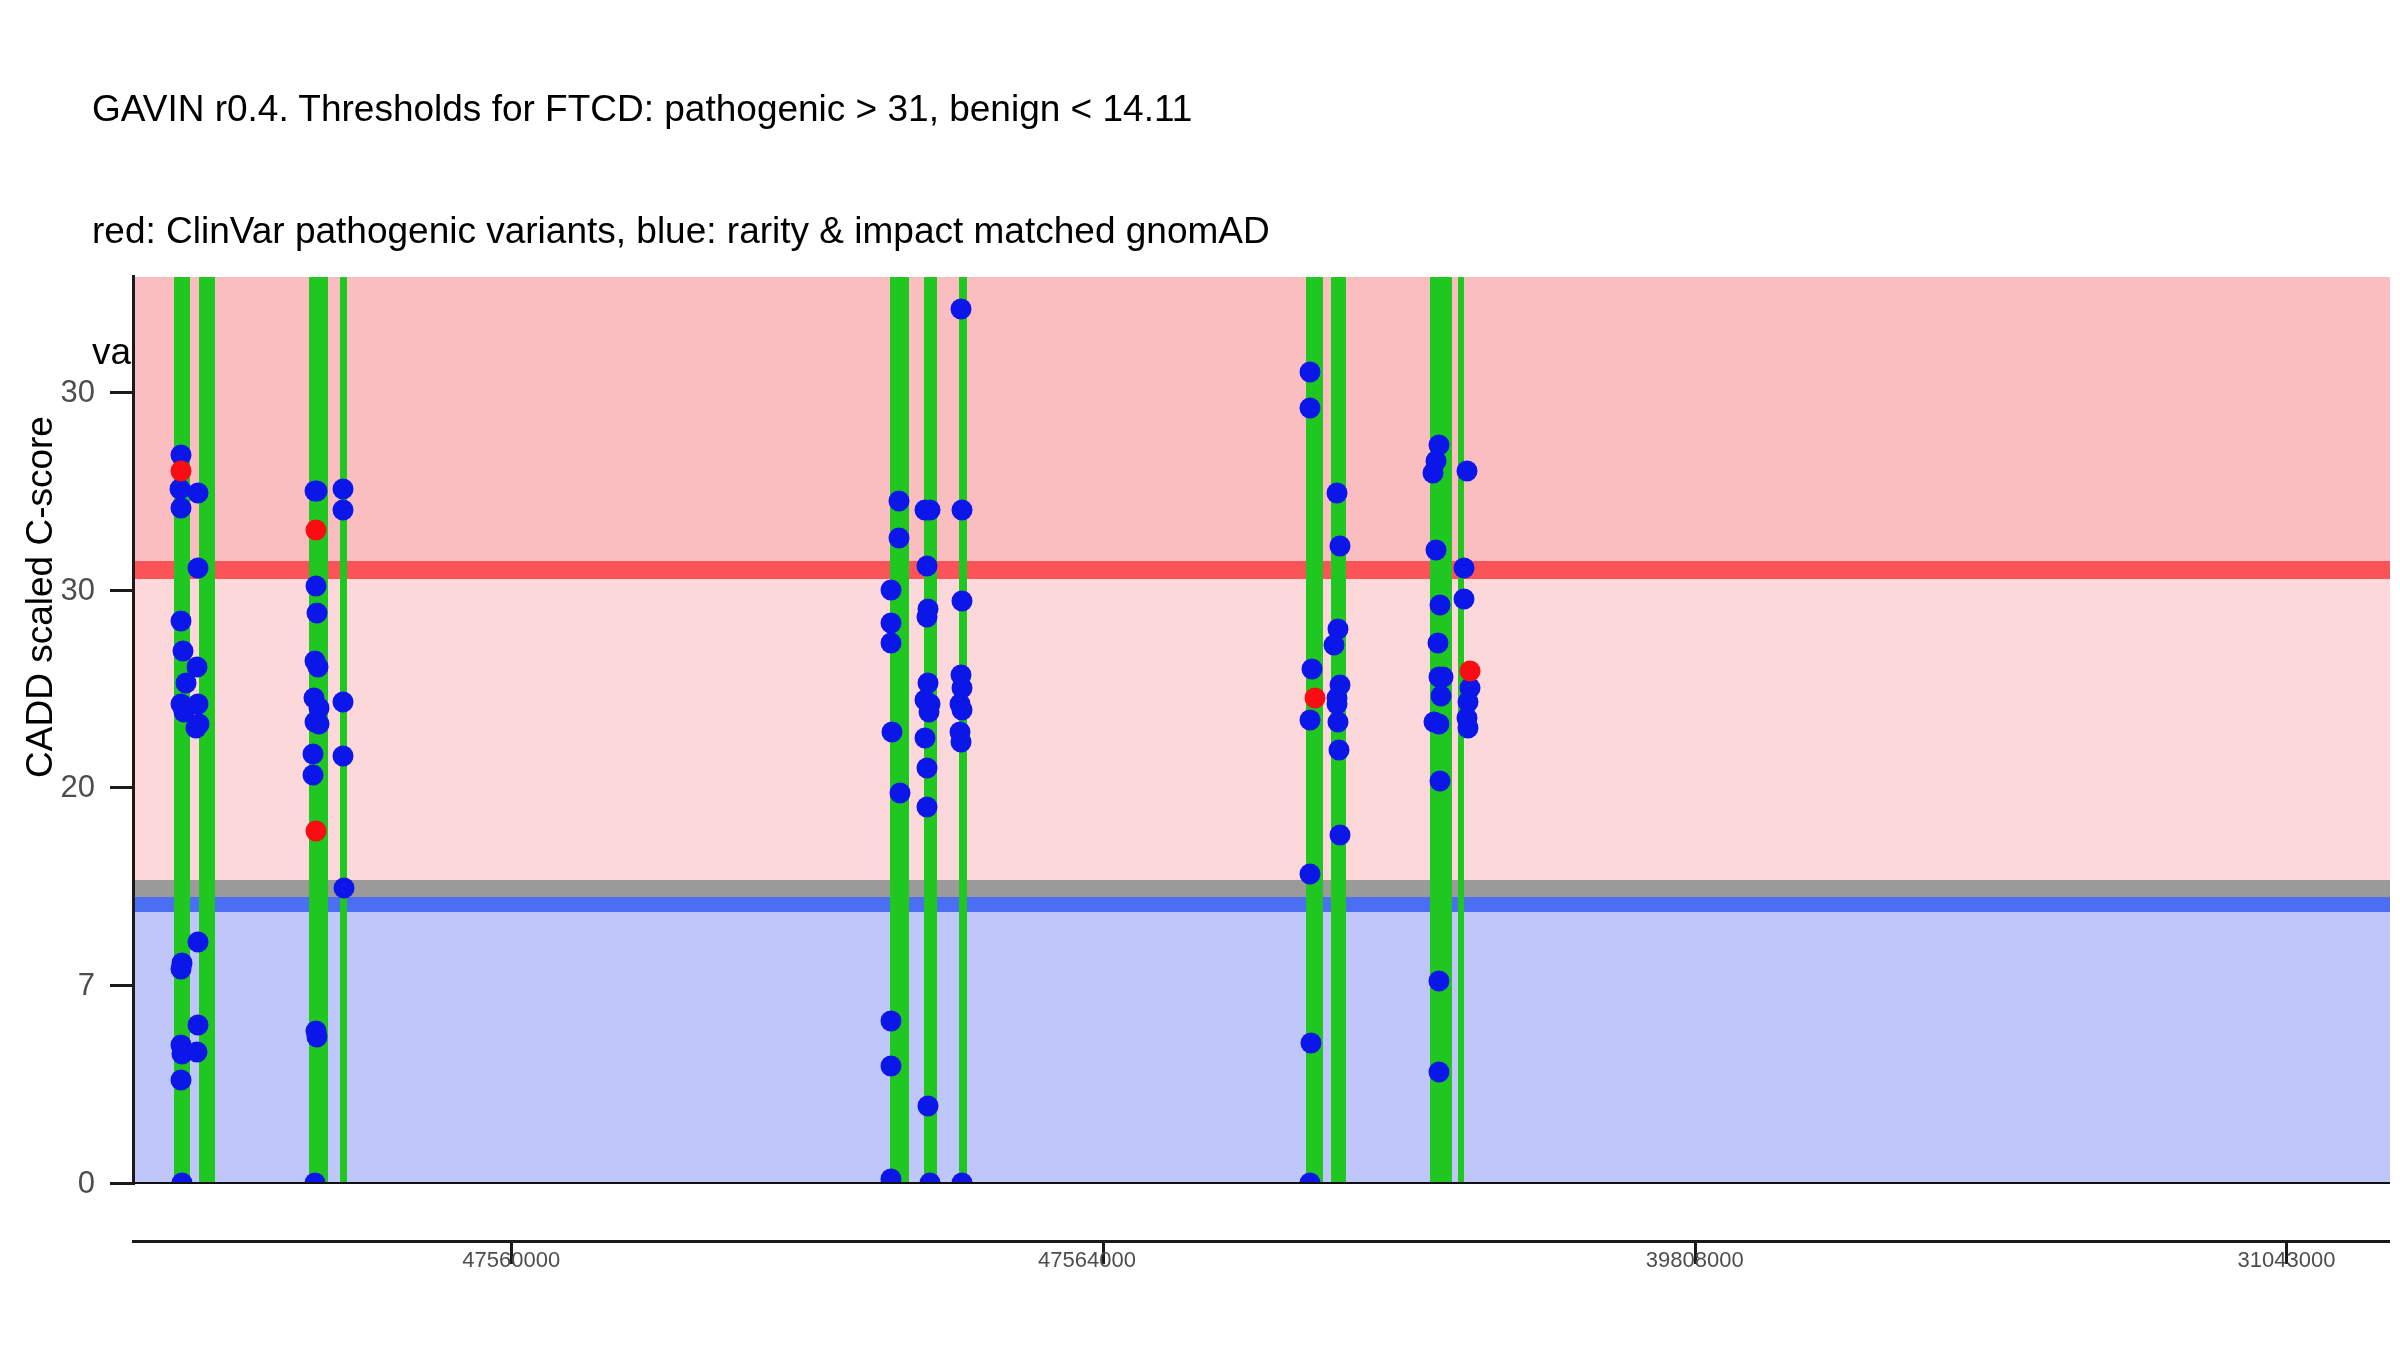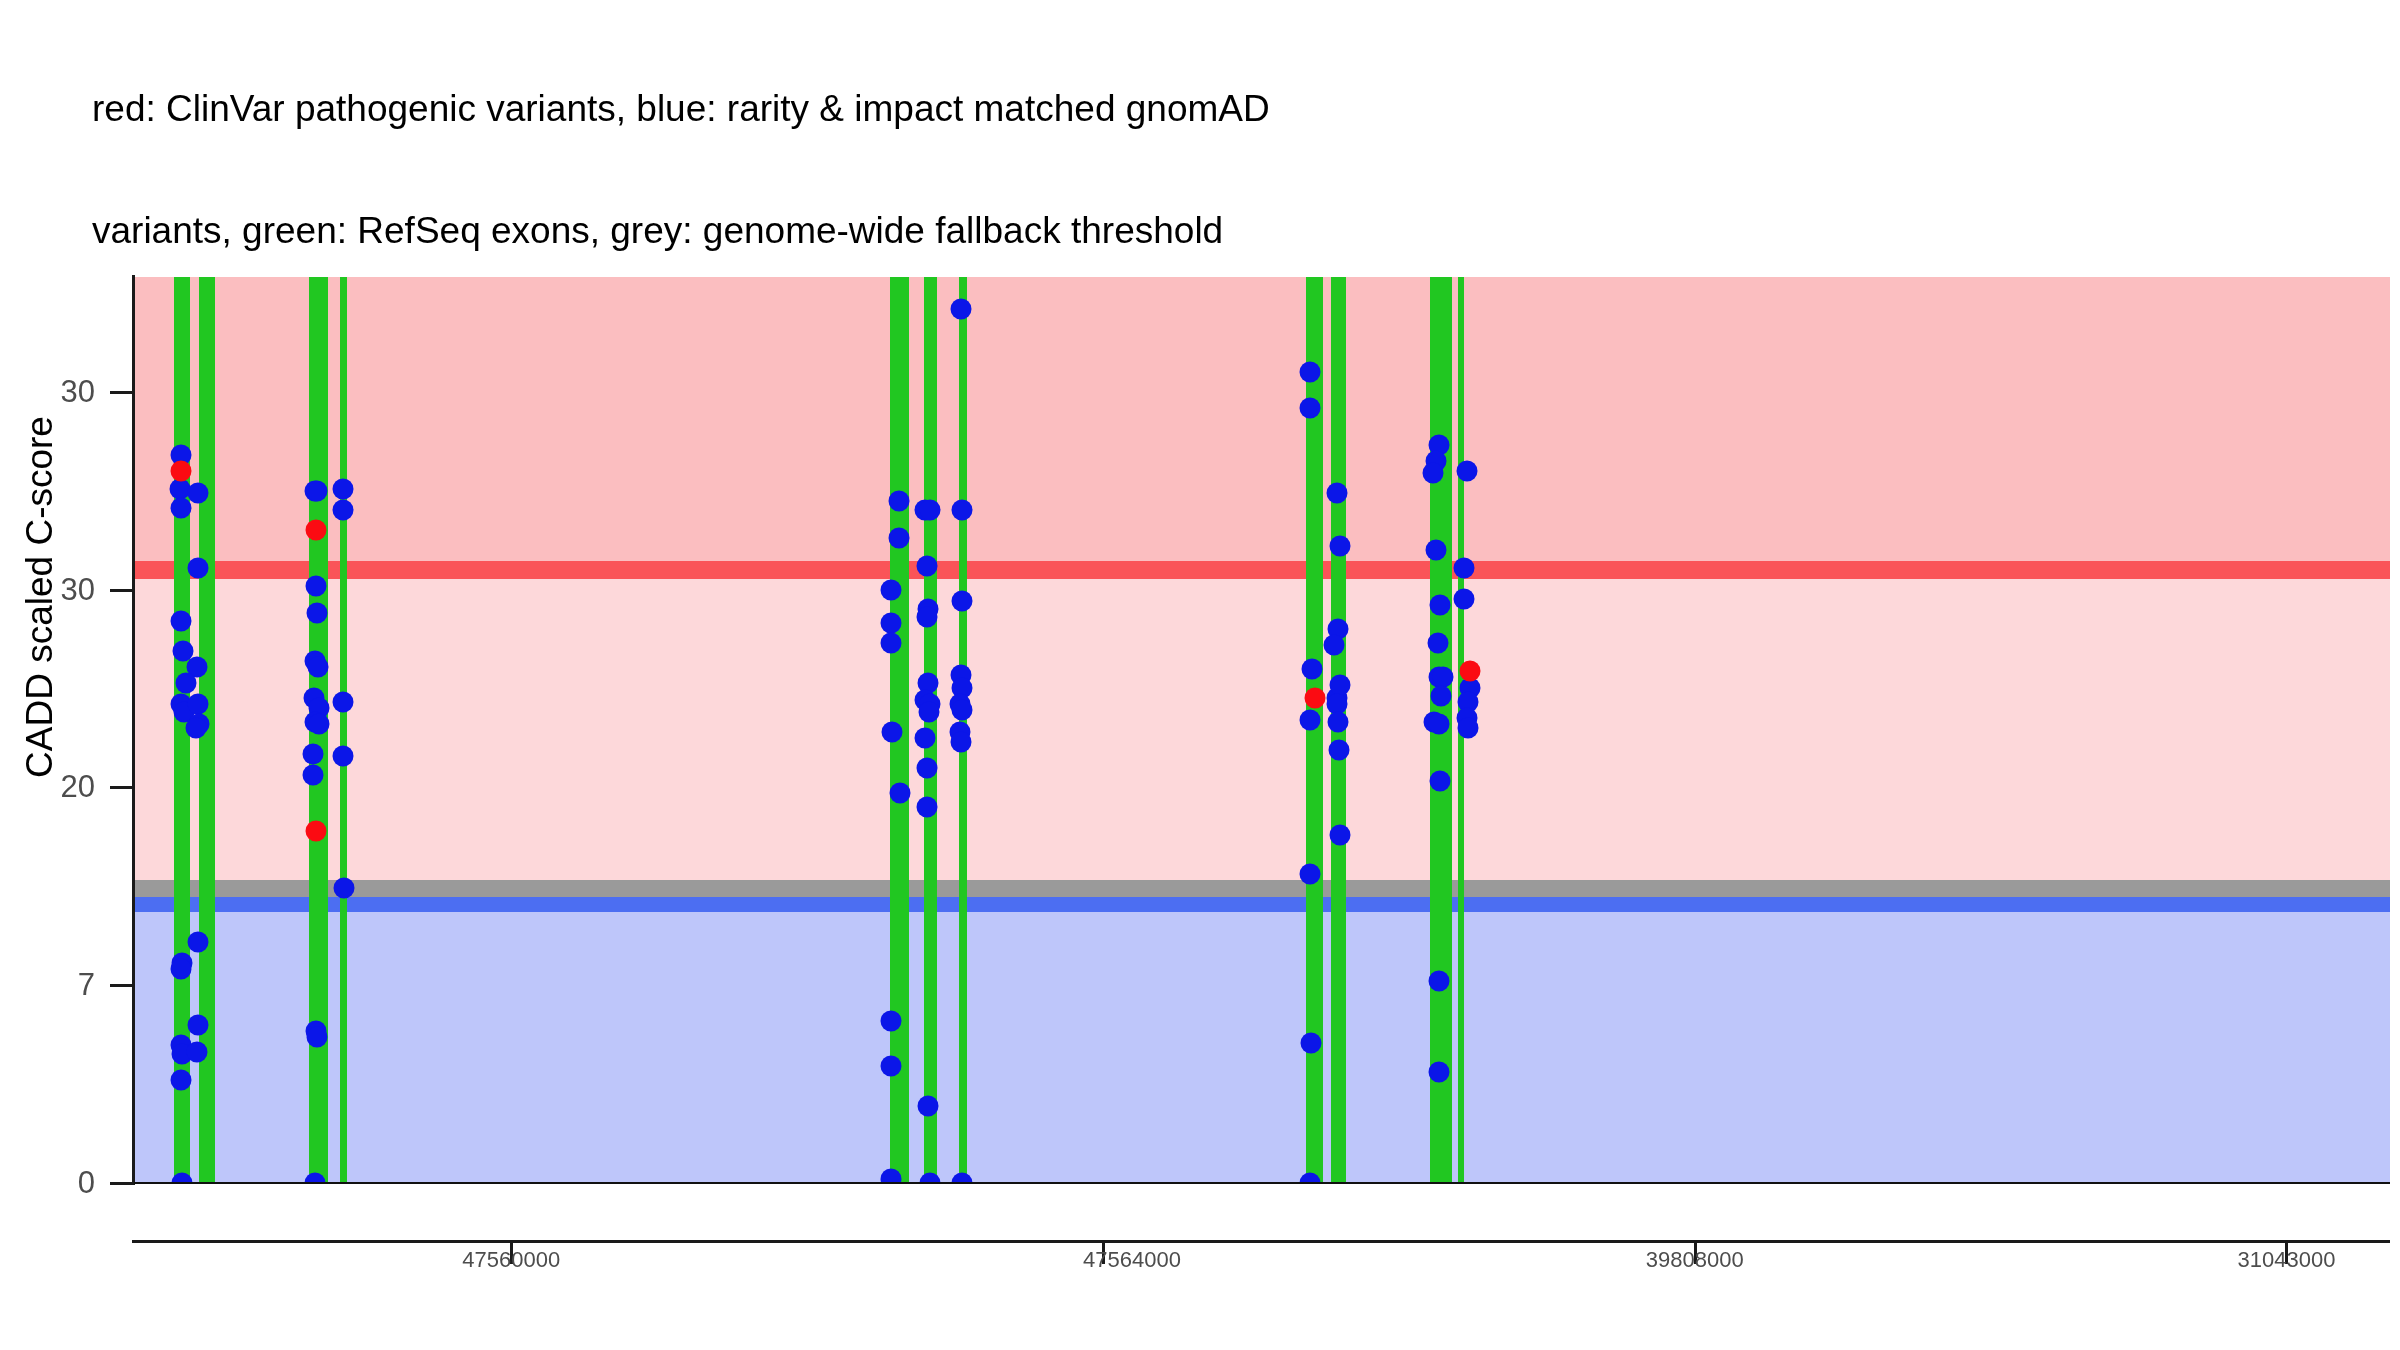--- a/index.html
+++ b/index.html
@@ -44,20 +44,21 @@
     transform:rotate(-90deg);transform-origin:center center;white-space:nowrap;}
   #xlab-title{position:absolute;left:0;top:1297px;width:2400px;text-align:center;
     font-size:37px;color:#000;white-space:nowrap;}
 </style>
 </head>
 <body>
 
 <div id="root">
 
   <div id="title">
+    <div>GAVIN r0.4. Thresholds for FTCD: pathogenic &gt; 31, benign &lt; 14.11</div>
     <div>red: ClinVar pathogenic variants, blue: rarity &amp; impact matched gnomAD</div>
     <div>variants, green: RefSeq exons, grey: genome-wide fallback threshold</div>
   </div>
 
   <div id="ylab-title">CADD scaled C-score</div>
 
   <div id="panel">
     <div id="regions">
         <div class="band" style="top: 0px; height: 292.769px; background: rgb(251, 190, 192);"></div>
         <div class="band" style="top: 283.867px; height: 17.8035px; background: rgb(250, 84, 88);"></div>
@@ -216,20 +217,20 @@
       <div class="ylab" style="top: 787.367px;">20</div>
       <div class="ytick" style="top: 588.55px;"></div>
       <div class="ylab" style="top: 589.55px;">30</div>
       <div class="ytick" style="top: 390.734px;"></div>
       <div class="ylab" style="top: 391.734px;">30</div>
     </div>
   <div id="xticks">
       <div class="xtick" style="left: 510.233px;"></div>
       <div class="xlab" style="left: 511.233px;">47560000</div>
       <div class="xtick" style="left: 1101.97px;"></div>
-      <div class="xlab" style="left: 1132px;">47564000</div>
+      <div class="xlab" style="left: 1087px;">47564000</div>
       <div class="xtick" style="left: 1693.71px;"></div>
       <div class="xlab" style="left: 1694.71px;">39808000</div>
       <div class="xtick" style="left: 2285.45px;"></div>
       <div class="xlab" style="left: 2286.45px;">31043000</div>
     </div>
 
 </div>
 
 </body></html>

